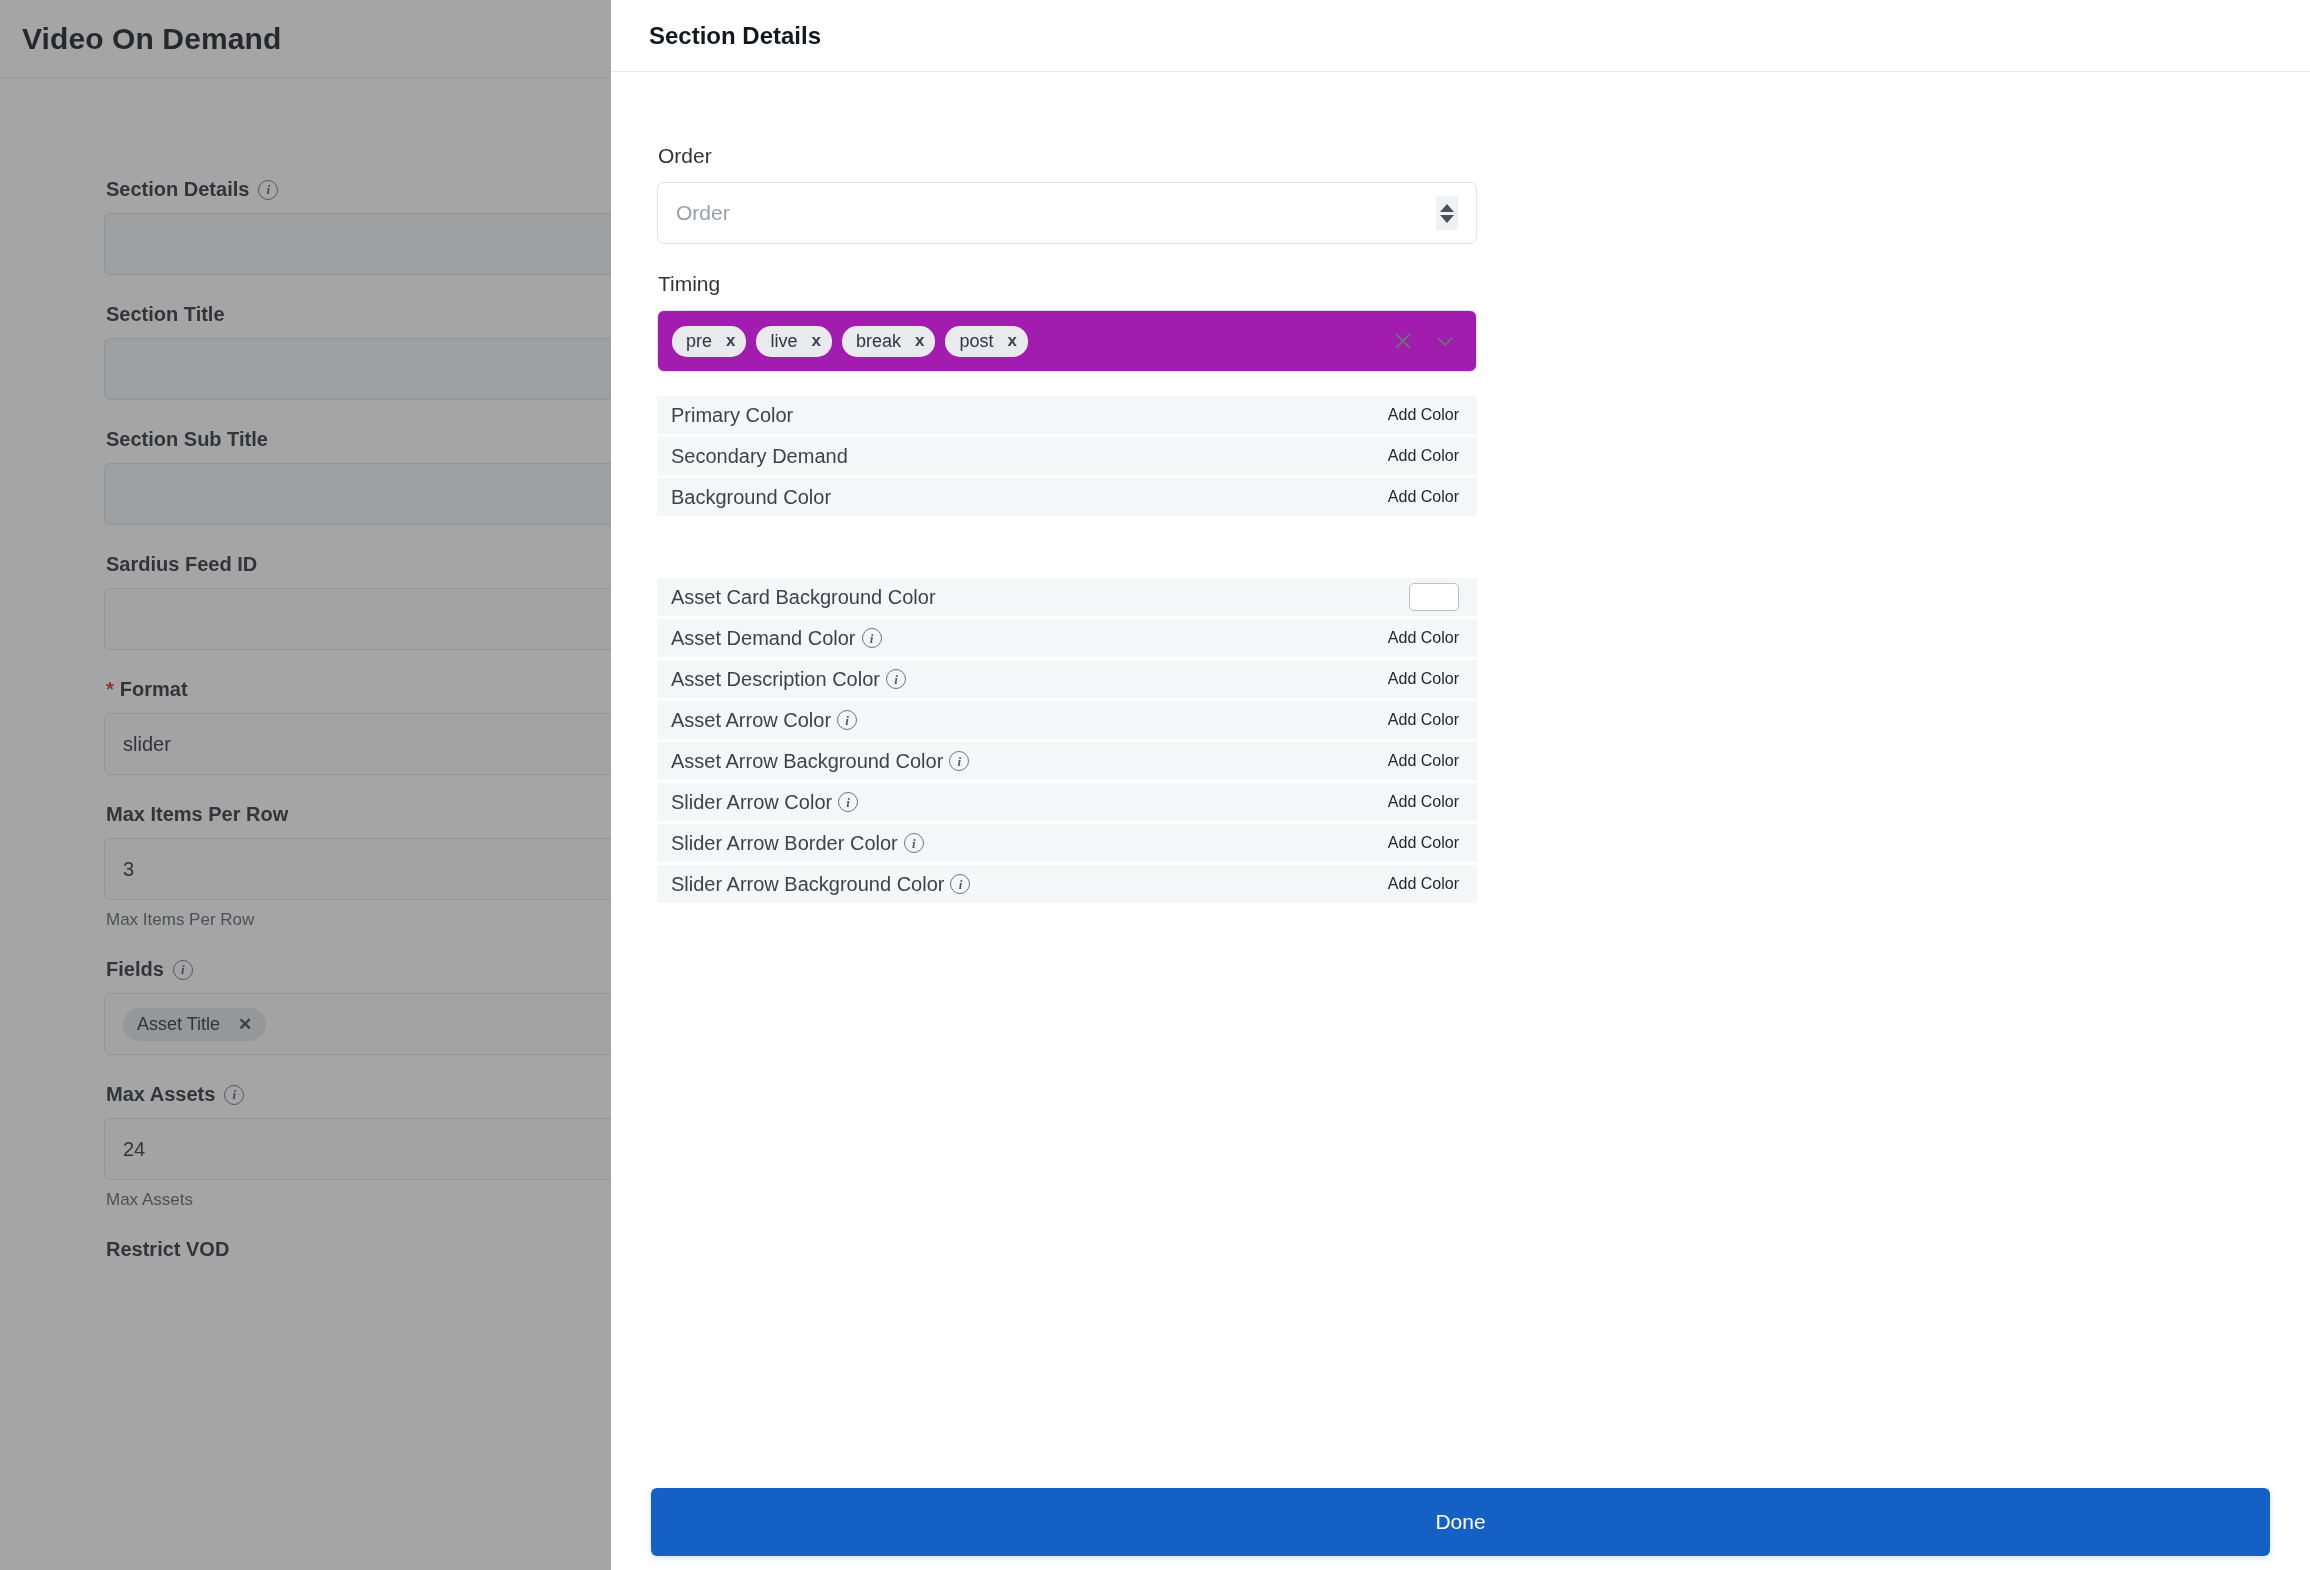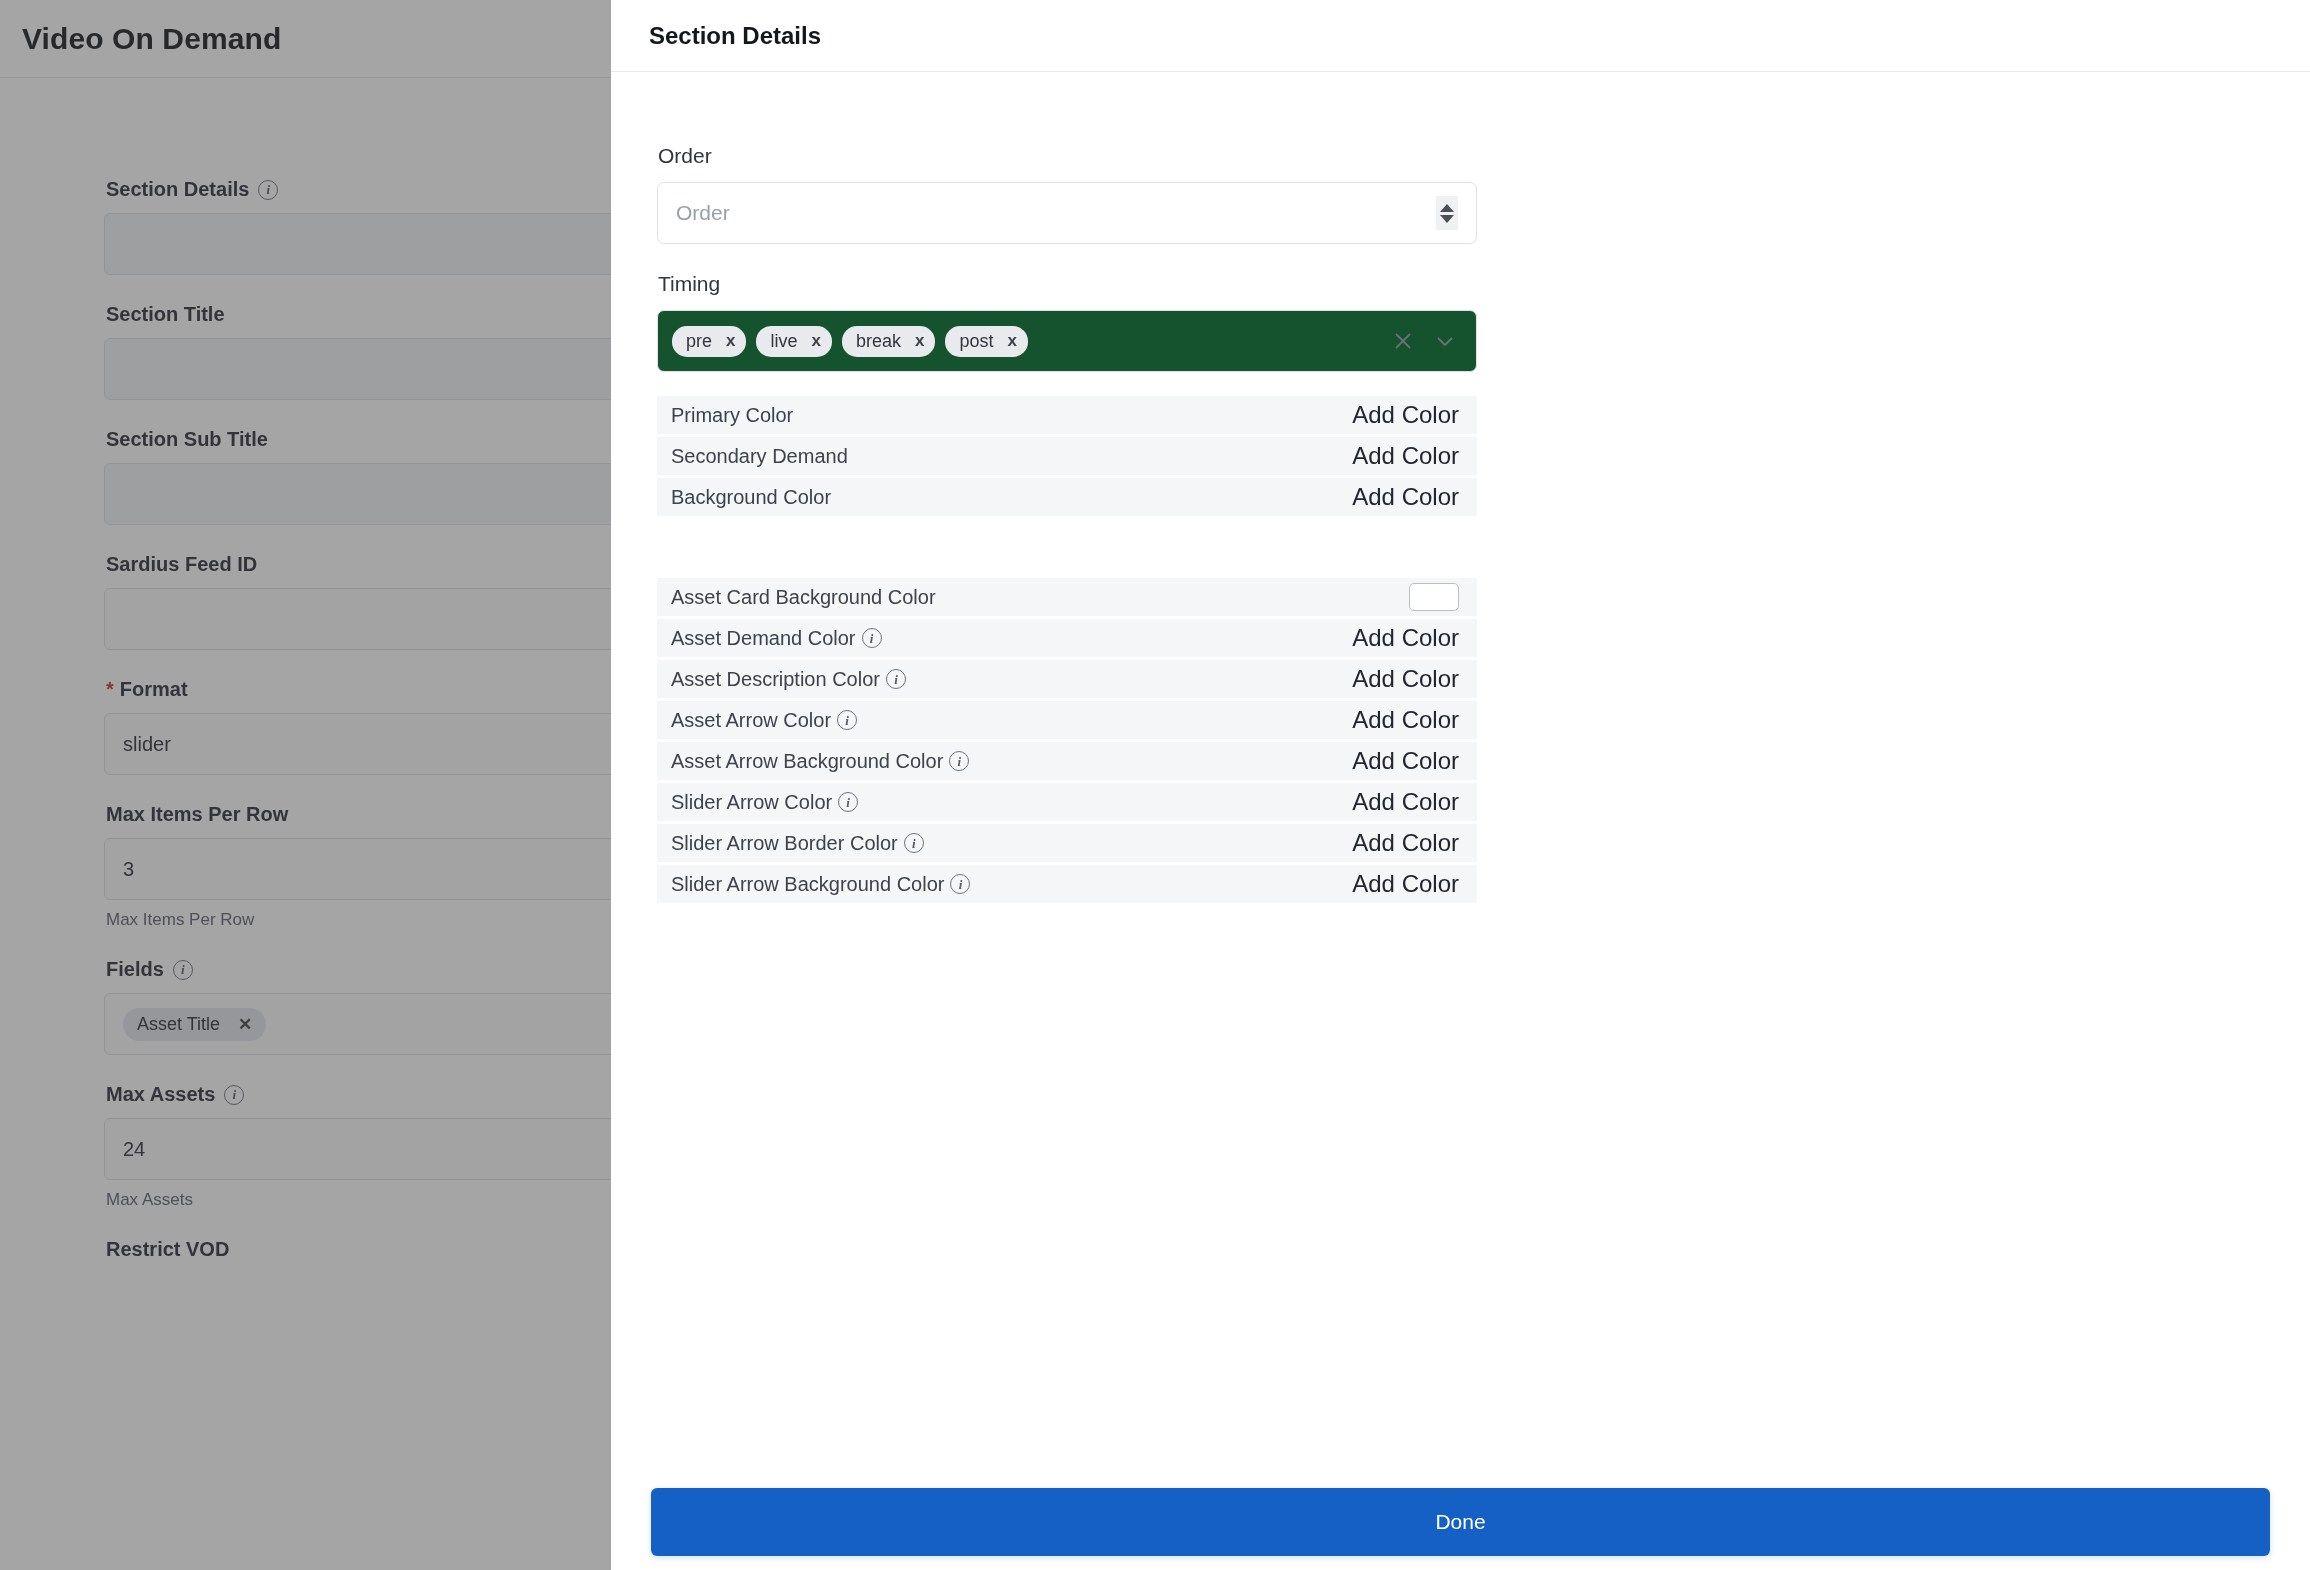--- a/index.html
+++ b/index.html
@@ -104,21 +104,21 @@
     width: 22px; height: 34px; background: #f0f1f3;
     display: flex; flex-direction: column; align-items: center; justify-content: center; gap: 3px;
     cursor: pointer;
   }
   .spinner i { display: block; width: 0; height: 0; }
   .spinner .up { border-left: 7px solid transparent; border-right: 7px solid transparent; border-bottom: 8px solid #4a4f58; }
   .spinner .dn { border-left: 7px solid transparent; border-right: 7px solid transparent; border-top: 8px solid #4a4f58; }
 
   
   .tag-select {
-    min-height: 62px; border: 1px solid #dfe2e8; border-radius: 7px; background: #14532d;
+    min-height: 62px; border: 1px solid #dfe2e8; border-radius: 7px; background: #a21caf;
     display: flex; align-items: center; padding: 0 14px 0 14px; position: relative;
   }
   .tag-list { display: flex; align-items: center; gap: 10px; flex: 1 1 auto; }
   .tag {
     display: inline-flex; align-items: center; gap: 14px;
     background: #e9eaee; border-radius: 15px; padding: 5px 11px 5px 14px;
     font-size: 18px; color: #31353e; cursor: default;
   }
   .tag .tag-x { font-size: 17px; color: #3d424b; font-weight: 700; cursor: pointer; }
   .select-actions { display: flex; align-items: center; gap: 16px; padding-right: 4px; }
@@ -130,21 +130,21 @@
   .color-row {
     height: 38px; background: #f5f6f8;
     display: flex; align-items: center; justify-content: space-between;
     padding: 0 14px 0 14px; margin-bottom: 0;
   }
   .color-row + .color-row-gap { height: 3px; background: #ffffff; }
   .color-row-label {
     font-size: 20px; color: #3d424b; display: flex; align-items: center; gap: 2px;
   }
   .color-row-label .info-circ { margin-left: 4px; }
-  .add-color-link { font-size: 24px; color: #22262e; cursor: pointer; padding-right: 4px; }
+  .add-color-link { font-size: 16px; color: #22262e; cursor: pointer; padding-right: 4px; }
   .color-swatch {
     width: 50px; height: 28px; background: #ffffff;
     border: 1px solid #b9bec7; border-radius: 5px; cursor: pointer; margin-right: 4px;
   }
 
   
   .bg-image-block { margin-top: 40px; }
   .edit-btn-wrap { position: relative; margin: 48px 0 0 18px; width: 632px; }
   .edit-btn {
     width: 100%; height: 46px; border: 1px solid #e3e5ea; border-radius: 6px;

